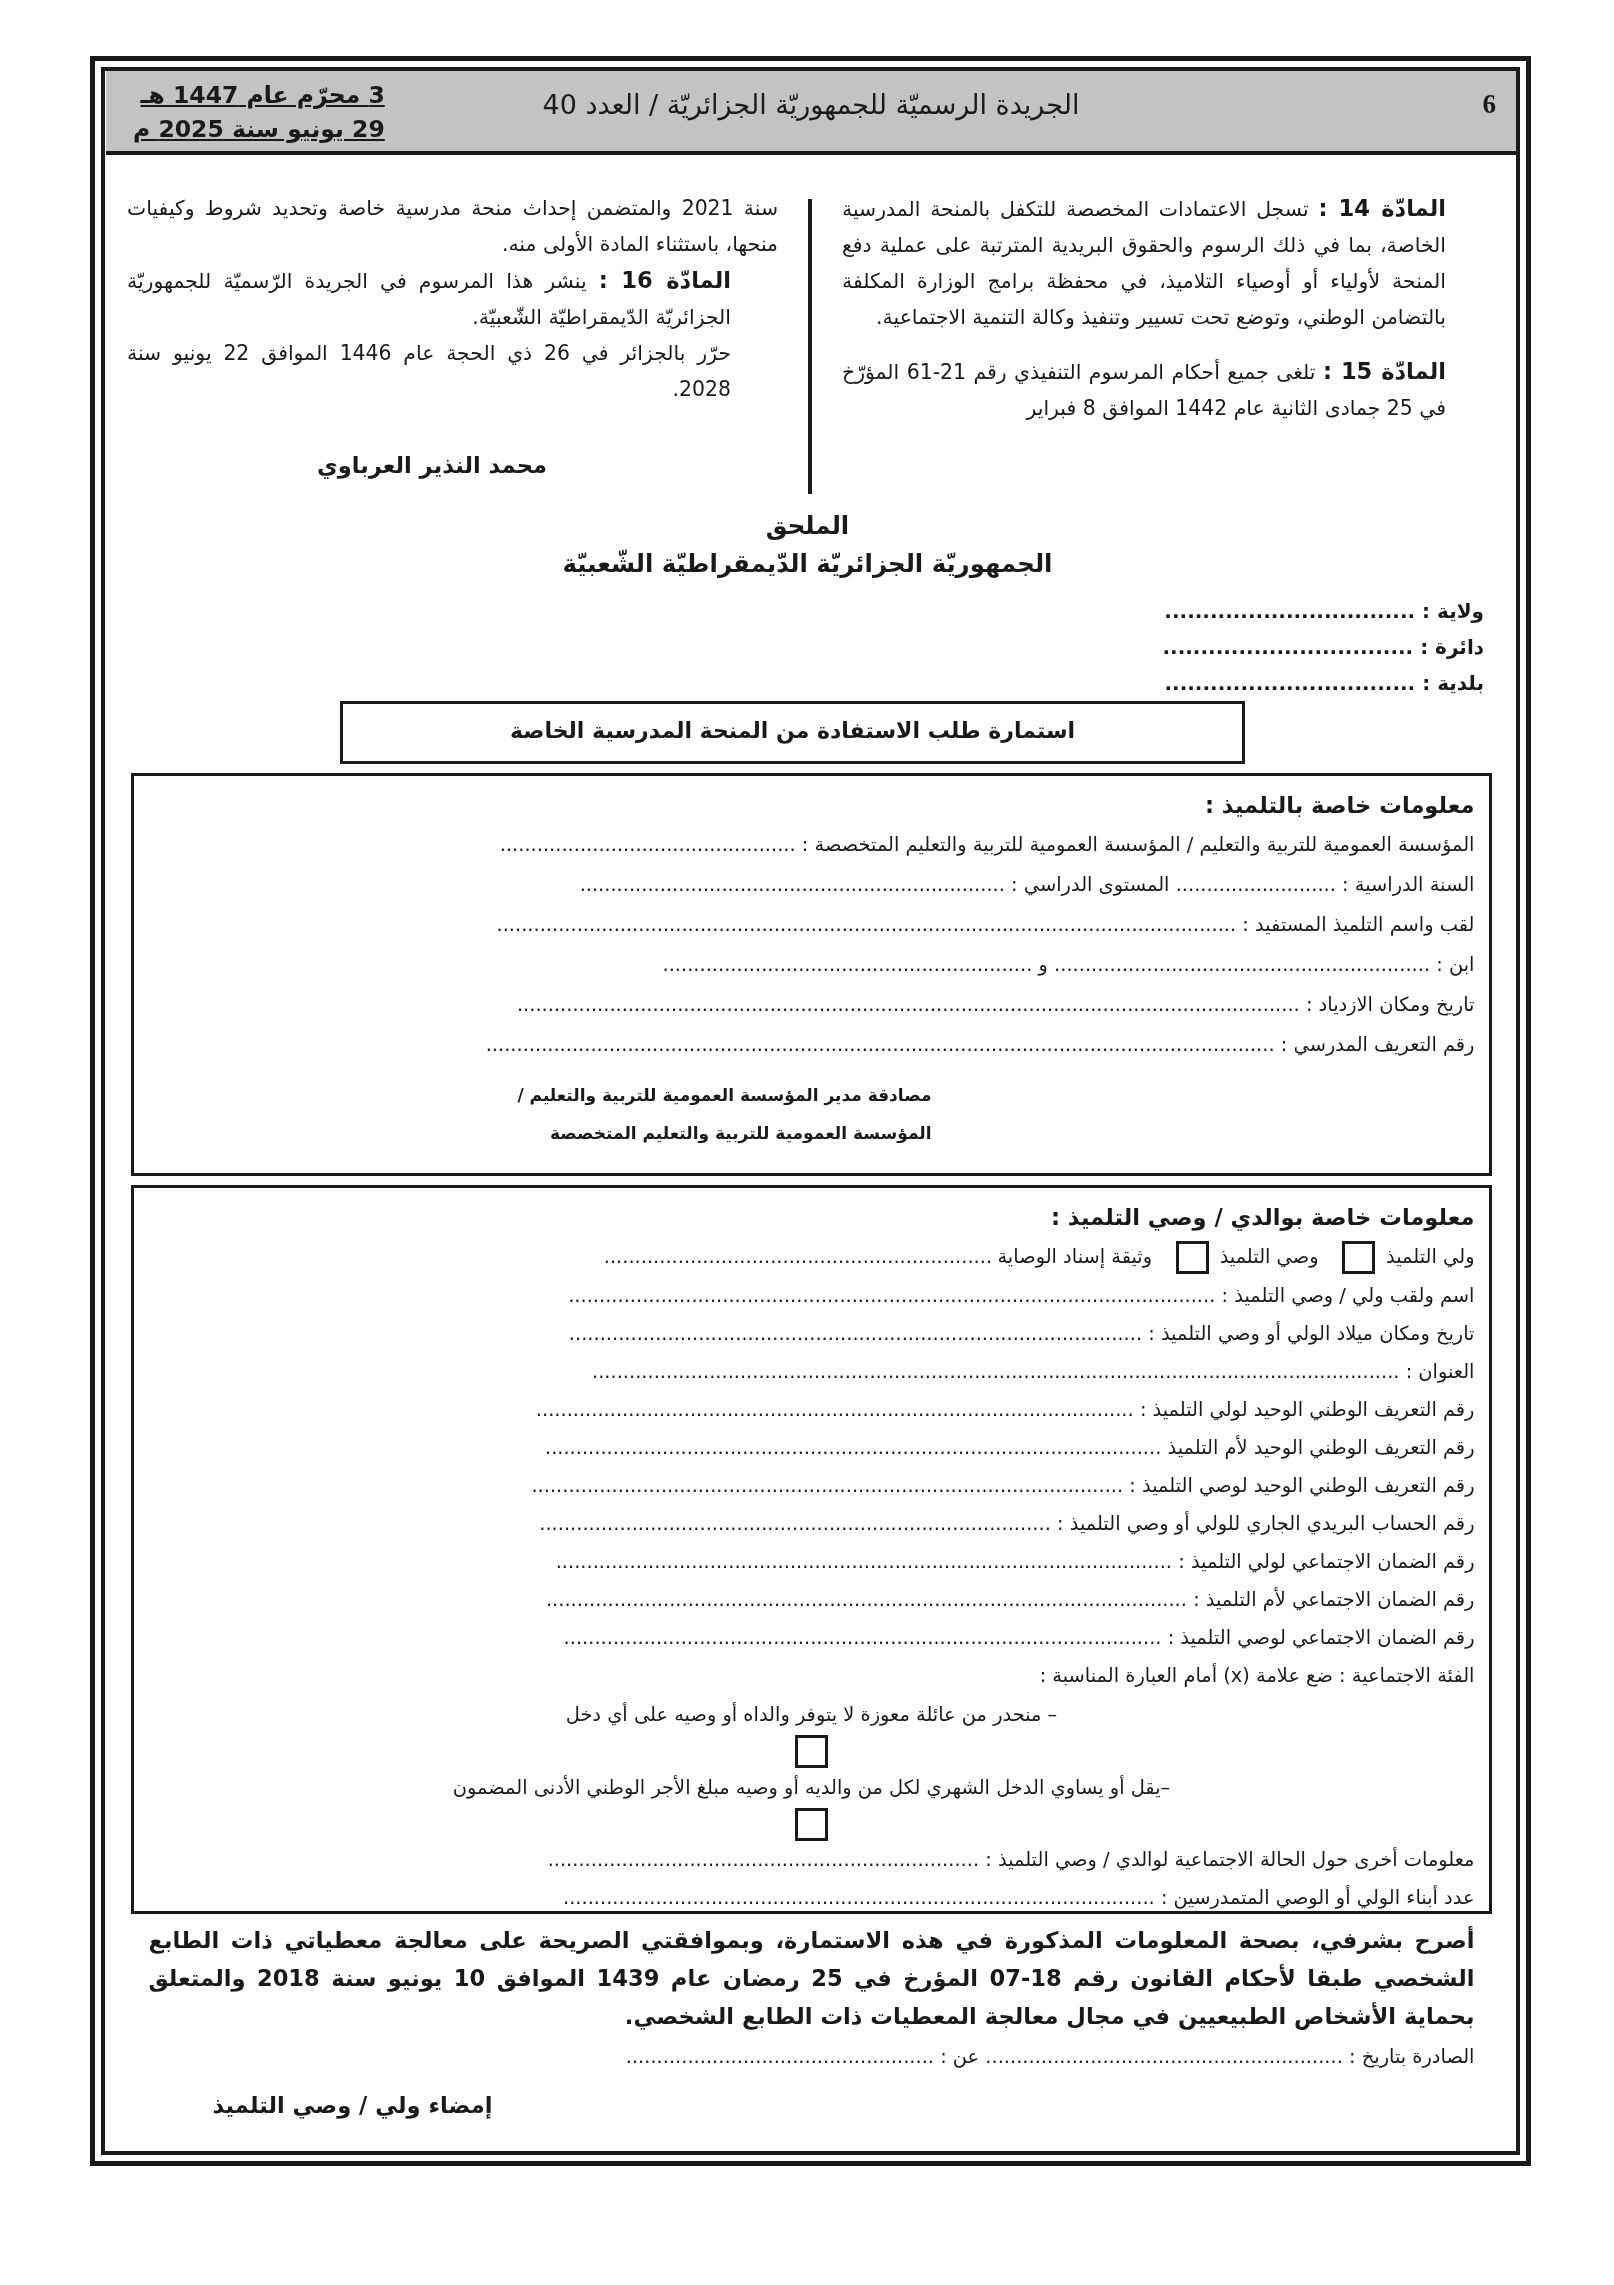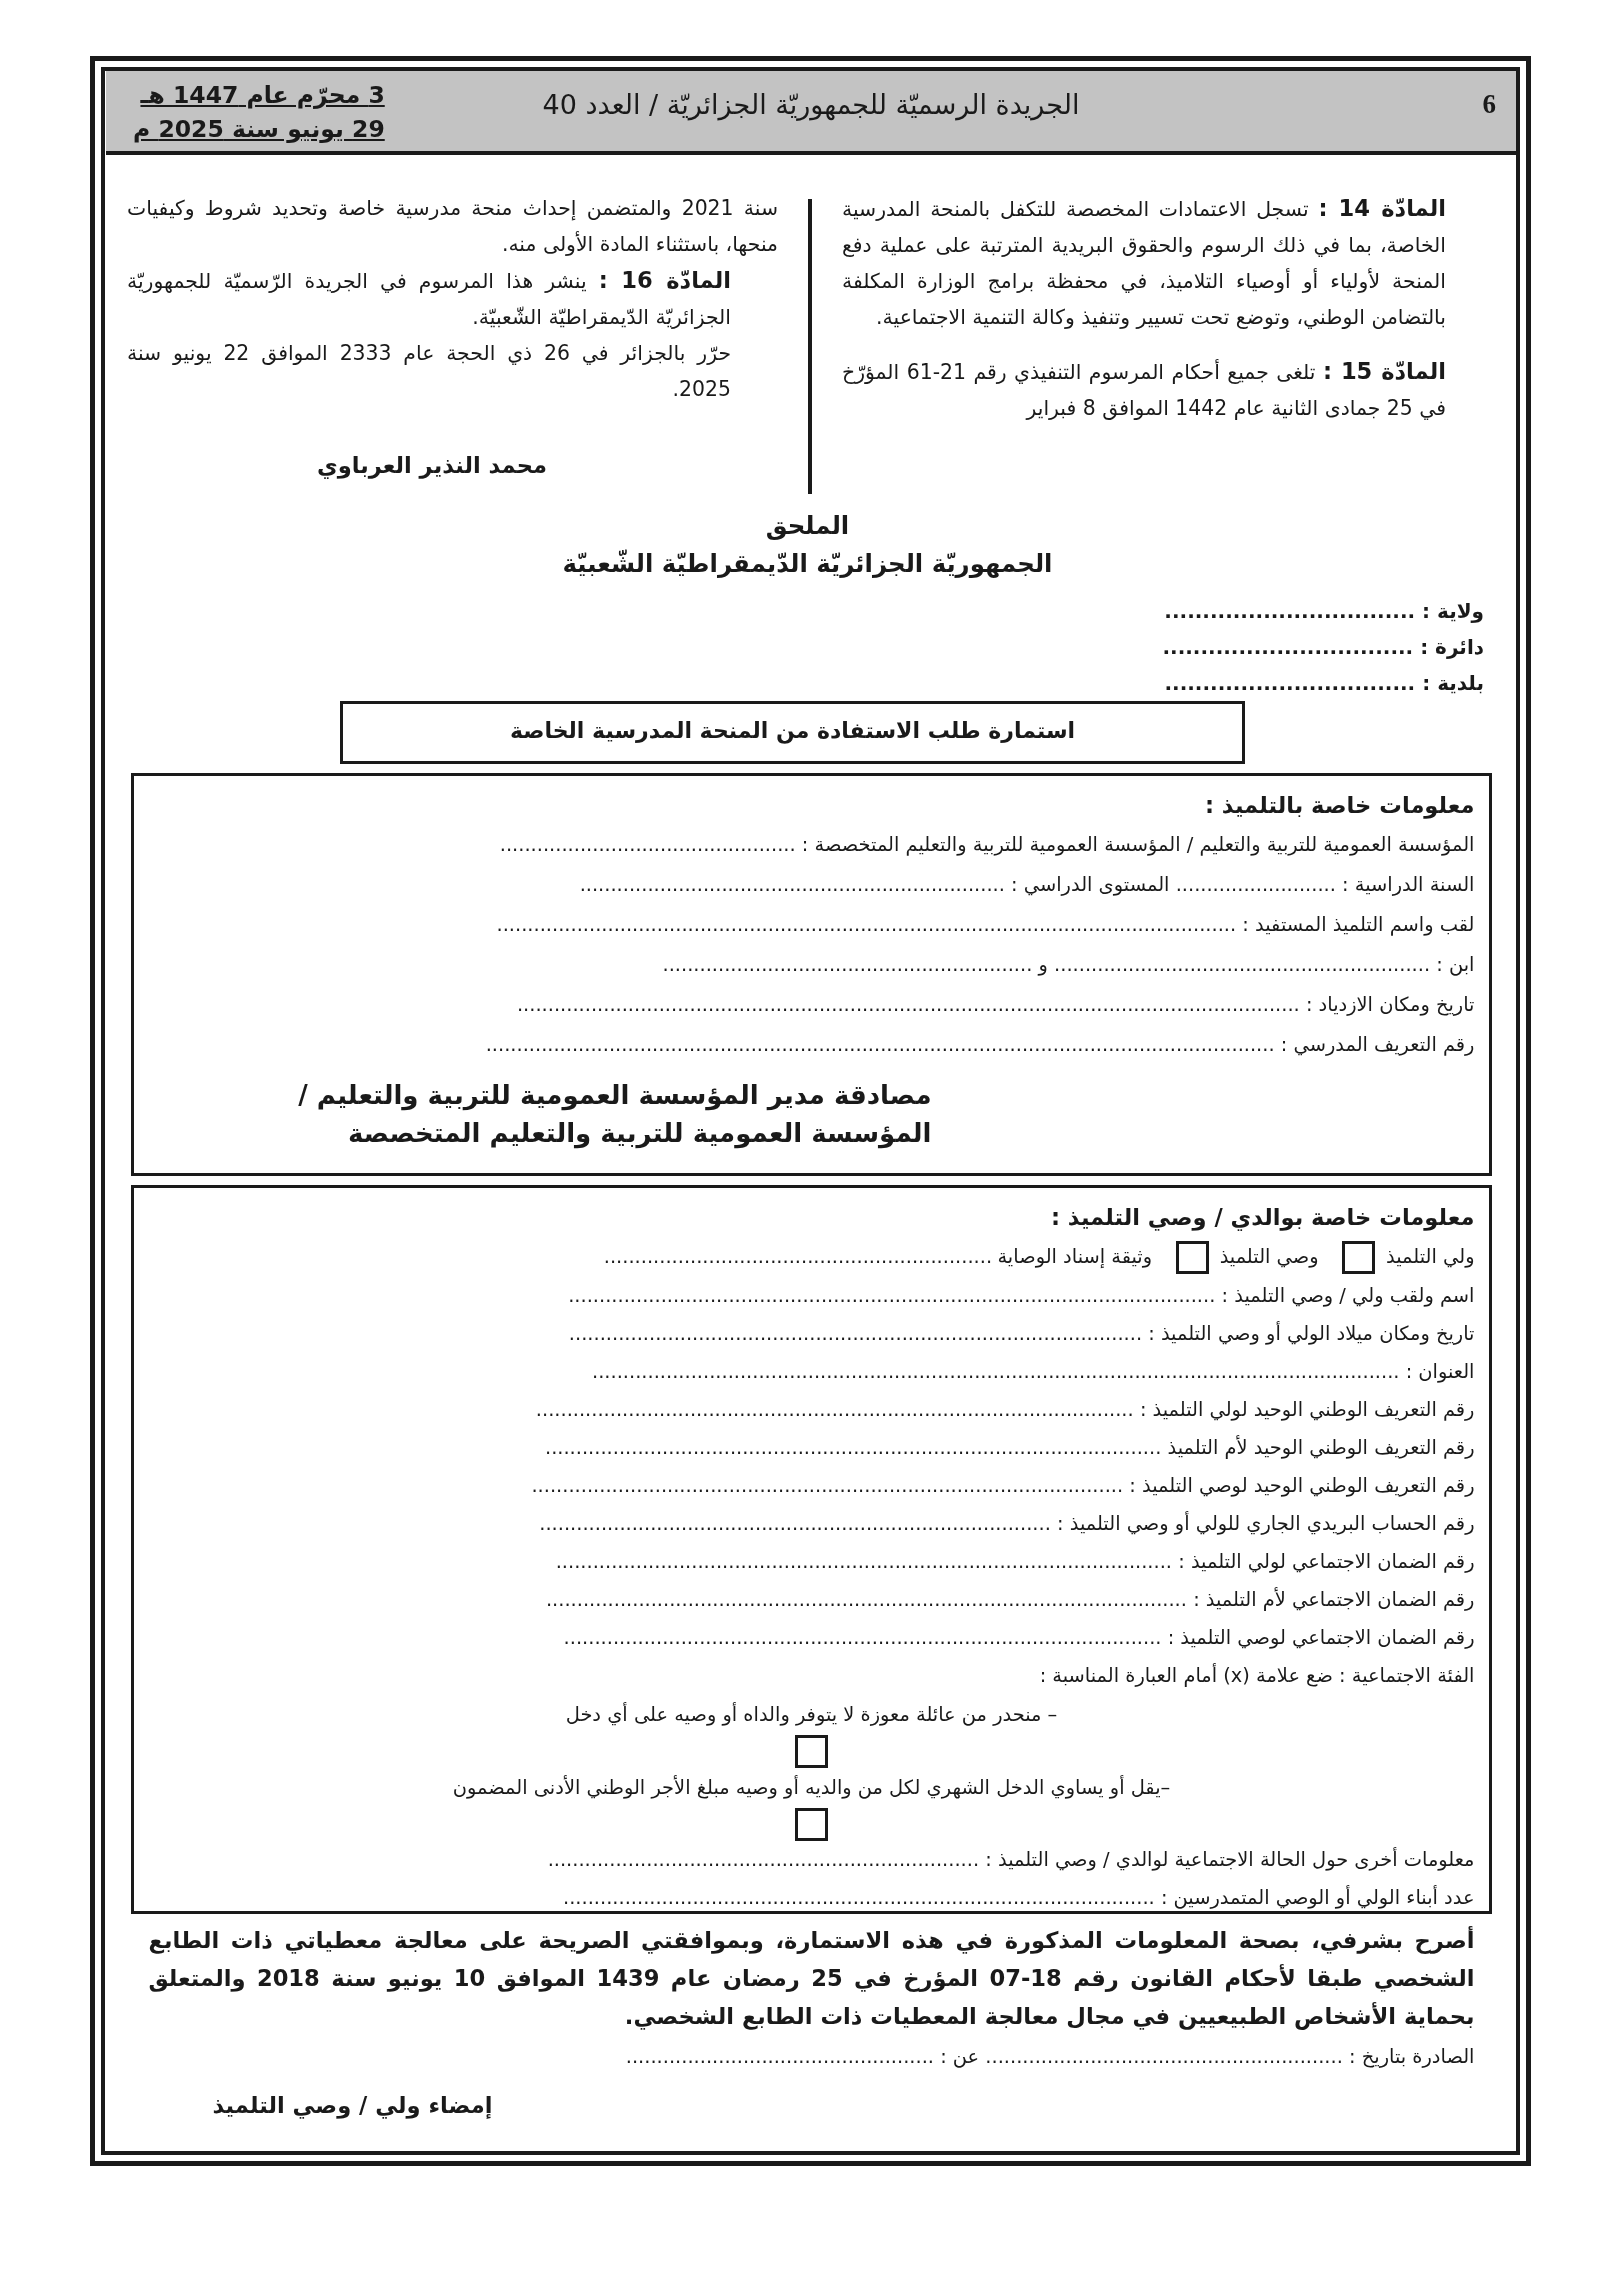--- a/index.html
+++ b/index.html
@@ -157,21 +157,21 @@
   }
   .box-parent .field { line-height: 38px; }
   .dots {
     letter-spacing: 0px;
     color: #1a1a1a;
   }
   .approval {
     margin-top: 11px;
     padding-right: 0;
     font-weight: bold;
-    font-size: 26px;
+    font-size: 17px;
     line-height: 38px;
     width: 751px;
     margin-right: 543px;
   }
 
   .check-row {
     display: flex;
     align-items: center;
     line-height: 40px;
     white-space: nowrap;
@@ -238,21 +238,21 @@
   </div>
 
   <div class="col-divider"></div>
 
   <div class="col col-left">
     <p>سنة 2021 والمتضمن إحداث منحة مدرسية خاصة وتحديد شروط وكيفيات منحها، باستثناء المادة الأولى منه.</p>
     <p class="indent">
       <span class="article-label">المادّة 16 :</span>
       <span>ينشر هذا المرسوم في الجريدة الرّسميّة للجمهوريّة الجزائريّة الدّيمقراطيّة الشّعبيّة.</span>
     </p>
-    <p class="indent">حرّر بالجزائر في 26 ذي الحجة عام 2333 الموافق 22 يونيو سنة 2025.</p>
+    <p class="indent">حرّر بالجزائر في 26 ذي الحجة عام 1446 الموافق 22 يونيو سنة 2028.</p>
   </div>
   <div class="signature">محمد النذير العرباوي</div>
 </div>
 
 <div class="annex-title t1">الملحق</div>
 <div class="annex-title t2">الجمهوريّة الجزائريّة الدّيمقراطيّة الشّعبيّة</div>
 
 <div class="admin-fields">
   <span class="row">
     <span>ولاية :</span>

